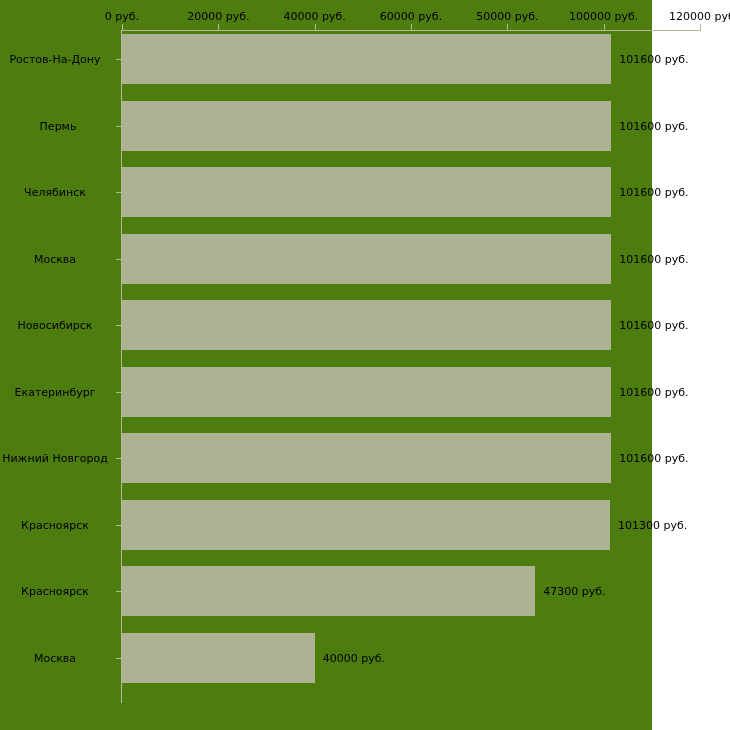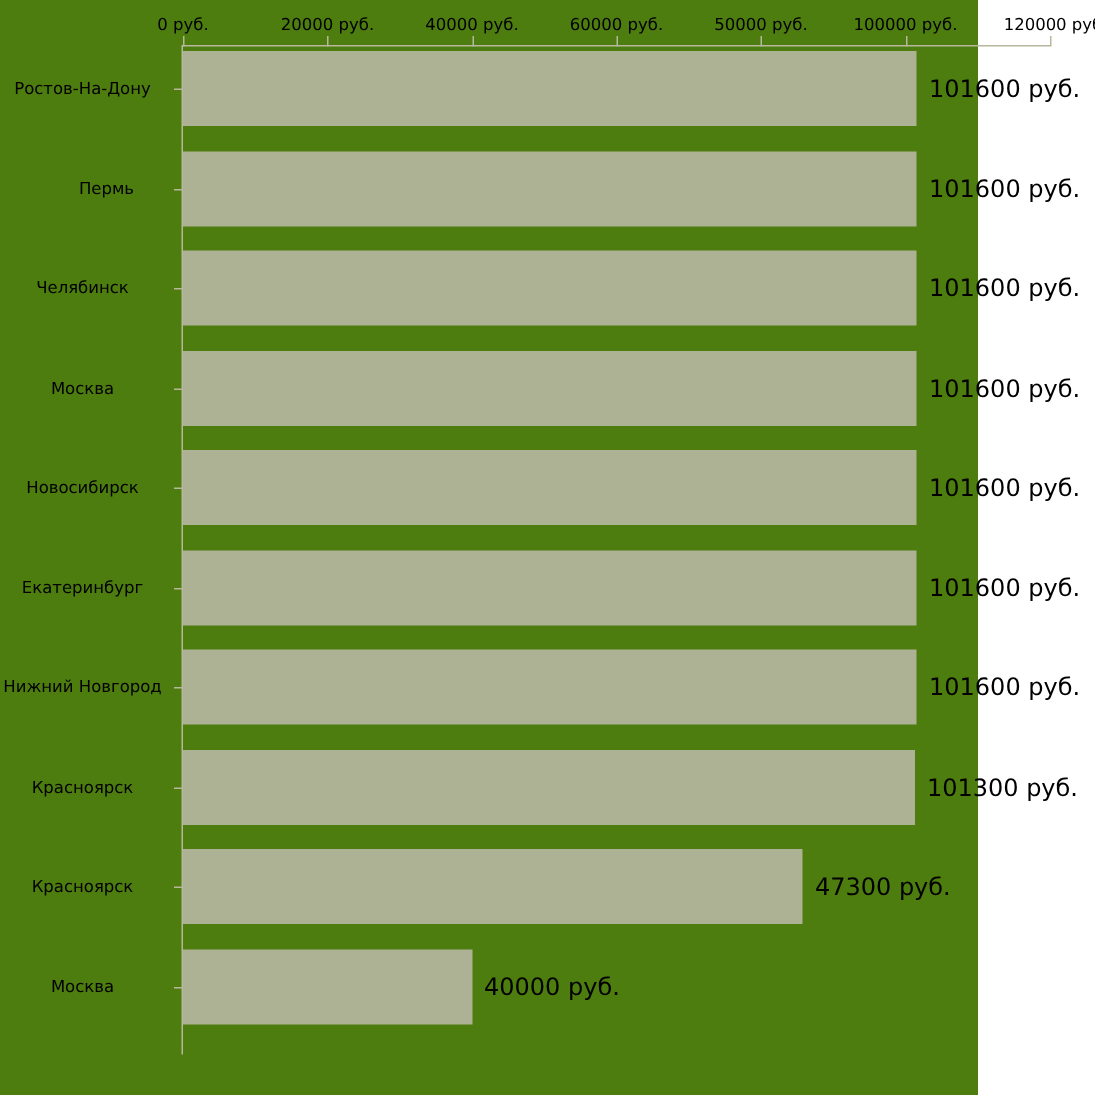--- a/index.html
+++ b/index.html
@@ -74,21 +74,21 @@
   }
 
   
   .bar {
     position: absolute;
     left: 122px;
     background: #aeb295;
   }
   .bar-value {
     position: absolute;
-    font-size: 16px;
+    font-size: 11px;
     color: #000000;
     white-space: nowrap;
     transform: translateY(-50%);
   }
 </style>
 </head>
 <body>
 
 <div id="chart-root">
 
@@ -108,21 +108,21 @@
       <div class="x-tick-label" style="left: 507.333px;">50000 руб.</div>
       <div class="x-tick" style="left: 603.667px;"></div>
       <div class="x-tick-label" style="left: 603.667px;">100000 руб.</div>
       <div class="x-tick" style="left: 700px;"></div>
       <div class="x-tick-label" style="left: 700px; transform: translateX(-47%);">120000 руб</div>
     </div>
   <div id="y-ticks-layer">
       <div class="y-tick" style="top: 59px;"></div>
       <div class="y-tick-label" style="top: 59px; width: 110px; left: 0px; padding-right: 8px;">Ростов-На-Дону</div>
       <div class="y-tick" style="top: 126px;"></div>
-      <div class="y-tick-label" style="top: 125.5px; width: 110px; left: 16px; padding-right: 8px;">Пермь</div>
+      <div class="y-tick-label" style="top: 125.5px; width: 110px; left: 3px; padding-right: 8px;">Пермь</div>
       <div class="y-tick" style="top: 192px;"></div>
       <div class="y-tick-label" style="top: 192px; width: 110px; left: 0px; padding-right: 8px;">Челябинск</div>
       <div class="y-tick" style="top: 259px;"></div>
       <div class="y-tick-label" style="top: 258.5px; width: 110px; left: 0px; padding-right: 8px;">Москва</div>
       <div class="y-tick" style="top: 325px;"></div>
       <div class="y-tick-label" style="top: 325px; width: 110px; left: 0px; padding-right: 8px;">Новосибирск</div>
       <div class="y-tick" style="top: 392px;"></div>
       <div class="y-tick-label" style="top: 391.5px; width: 110px; left: 0px; padding-right: 8px;">Екатеринбург</div>
       <div class="y-tick" style="top: 458px;"></div>
       <div class="y-tick-label" style="top: 458px; width: 110px; left: 0px; padding-right: 8px;">Нижний Новгород</div>

